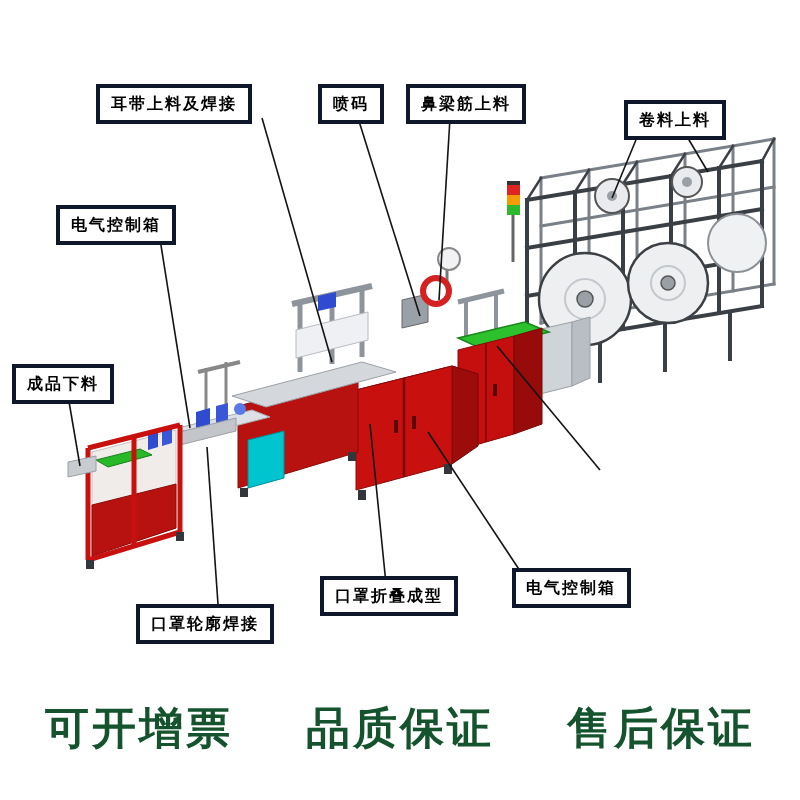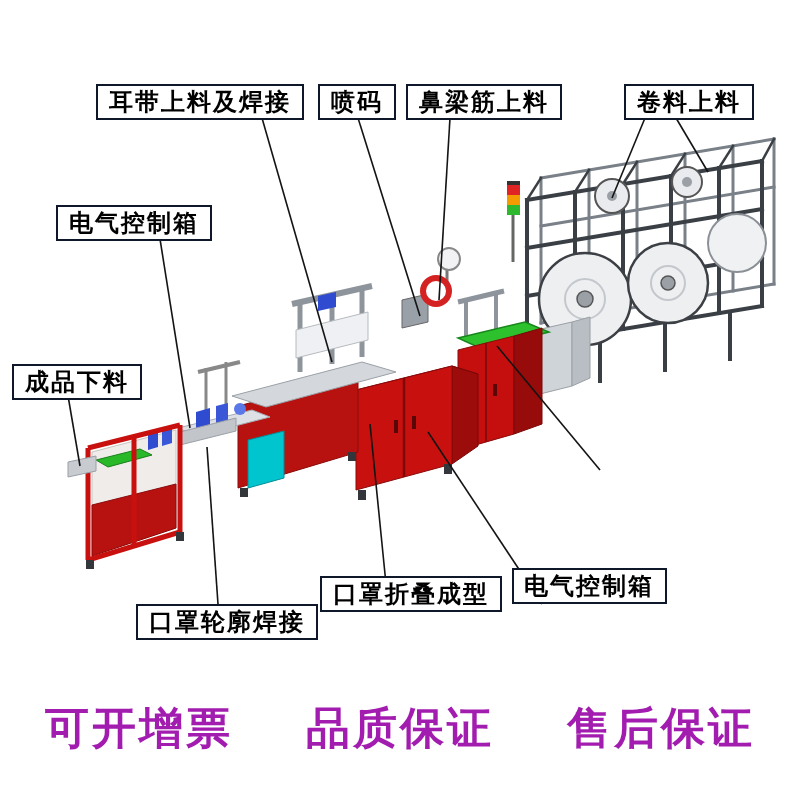--- a/index.html
+++ b/index.html
@@ -5,22 +5,22 @@
   html,body { margin:0; padding:0; background:#ffffff; }
   #canvas {
     position:relative; width:800px; height:800px; background:#fff;
     overflow:hidden; font-family:"Liberation Sans", sans-serif;
   }
   svg.layer { position:absolute; left:0; top:0; }
   #machine-layer { z-index:1; }
   #leader-layer  { z-index:2; }
   .label-box {
     position:absolute; z-index:3; background:#ffffff;
-    border:2px solid #0f172a; padding:3px 11px;
-    font-size:24px; font-weight:600; letter-spacing:2px; color:#000;
+    border:4px solid #0f172a; padding:3px 11px;
+    font-size:16px; font-weight:600; letter-spacing:2px; color:#000;
     white-space:nowrap; line-height:26px;
   }
   .footer {
     position:absolute; left:0; right:0; top:700px; z-index:3;
     display:flex; justify-content:space-between; padding:0 45px;
   }
   .footer span {
     font-size:44px; font-weight:700; letter-spacing:3px;
     line-height:56px;
   }
@@ -197,26 +197,26 @@
       <line x1="600" y1="470" x2="497" y2="346"></line>
       <line x1="218" y1="604" x2="207" y2="447"></line>
       <line x1="388" y1="604" x2="370" y2="424"></line>
       <line x1="542" y1="604" x2="428" y2="432"></line>
     </g>
   </svg>
 
   <div class="label-box" style="left:96px;  top:84px;">耳带上料及焊接</div>
   <div class="label-box" style="left:318px; top:84px;">喷码</div>
   <div class="label-box" style="left:406px; top:84px;">鼻梁筋上料</div>
-  <div class="label-box" style="left:624px; top:84px;">卷料上料</div>
+  <div class="label-box" style="left:624px; top:100px;">卷料上料</div>
   <div class="label-box" style="left:56px;  top:205px;">电气控制箱</div>
   <div class="label-box" style="left:12px;  top:364px;">成品下料</div>
   <div class="label-box" style="left:136px; top:604px;">口罩轮廓焊接</div>
   <div class="label-box" style="left:320px; top:576px;">口罩折叠成型</div>
   <div class="label-box" style="left:512px; top:568px;padding-left:10px;">电气控制箱</div>
 
-  <div class="footer" style="color: #a21caf;">
+  <div class="footer" style="color: #14532d;">
     <span>可开增票</span>
     <span>品质保证</span>
     <span>售后保证</span>
   </div>
 
 </div>
 
 </body></html>

